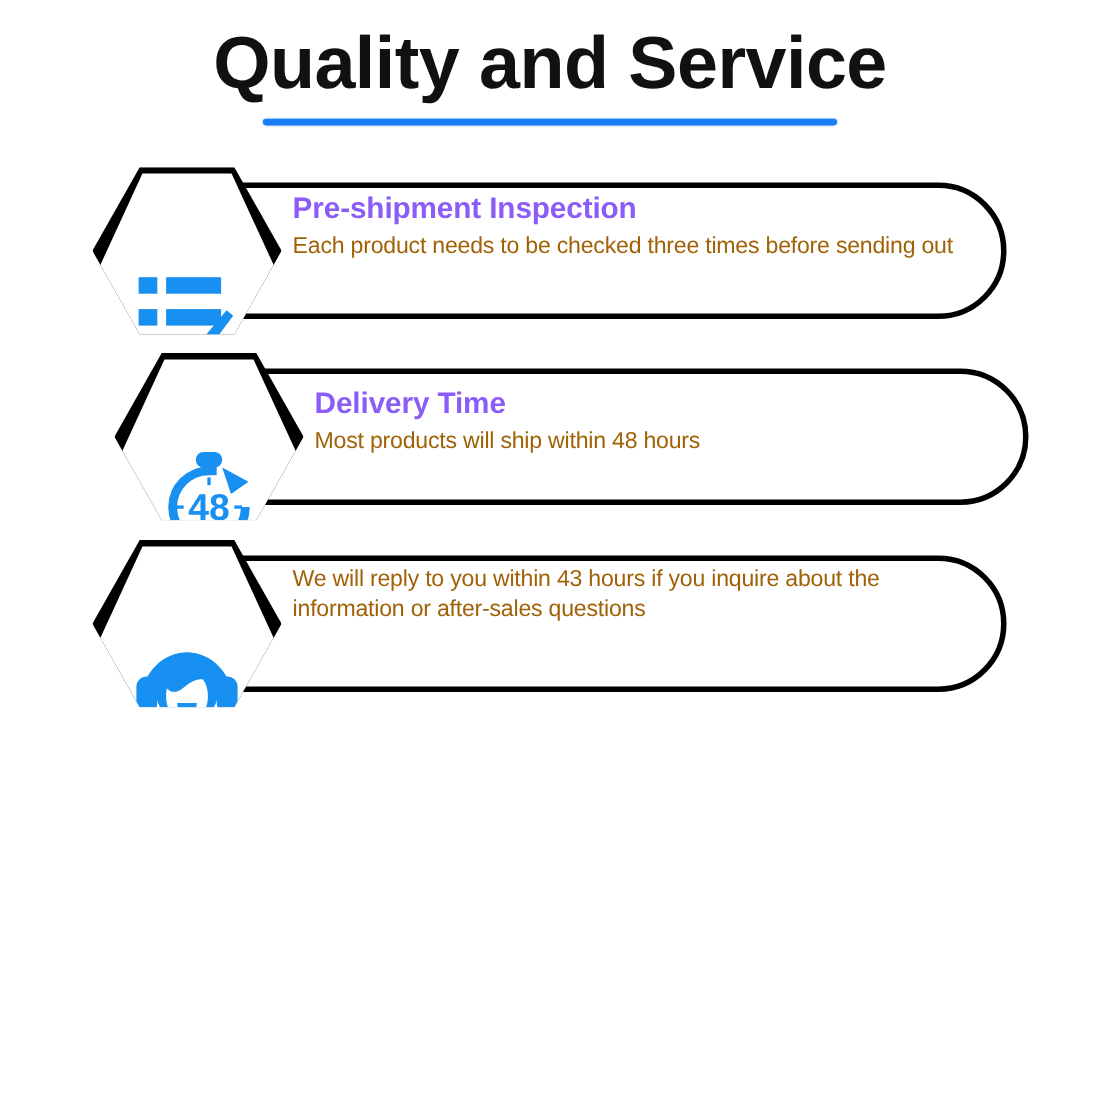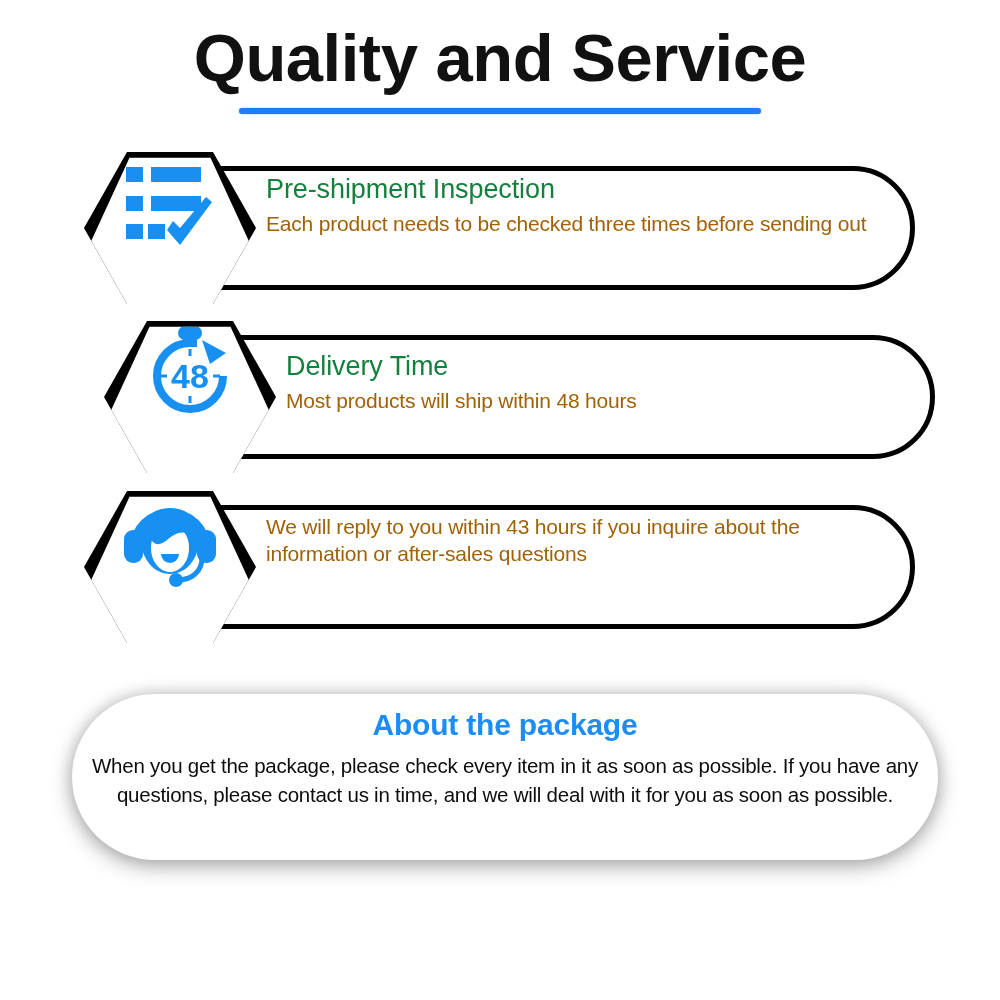--- a/index.html
+++ b/index.html
@@ -55,33 +55,33 @@
     -webkit-clip-path:polygon(25% 2.5%,75% 2.5%,100% 50%,75% 97.5%,25% 97.5%,0% 50%);
     clip-path:polygon(25% 2.5%,75% 2.5%,100% 50%,75% 97.5%,25% 97.5%,0% 50%);
   }
   .hex-inner{
     position:absolute;
     left:5px;top:5.2px;
     width:162px;height:185px;
     background:#ffffff;
     -webkit-clip-path:polygon(25% 2.5%,75% 2.5%,100% 50%,75% 97.5%,25% 97.5%,0% 50%);
     clip-path:polygon(25% 2.5%,75% 2.5%,100% 50%,75% 97.5%,25% 97.5%,0% 50%);
-    display:flex;align-items:flex-start;justify-content:center;
+    display:flex;align-items:flex-end;justify-content:center;
   }
   .hex-icon{width:100px;height:100px;display:block;}
 
   .feature-text{
     position:absolute;
     left:266px;top:26px;
     width:610px;
   }
   .feature-title{
-    color:#15803d;
+    color:#8b5cf6;
     font-size:27px;
-    font-weight:normal;
+    font-weight:bold;
     line-height:1.18;
     margin:0 0 4px 0;
     letter-spacing:-0.1px;
   }
   .feature-desc{
     color:#a16207;
     font-size:21px;
     line-height:1.30;
     margin:0;
     letter-spacing:-0.2px;
@@ -196,18 +196,14 @@
 
           <path d="M41 62 a9 9 0 0 0 18 0 Z" fill="#1790f2"></path>
 
           <path d="M82 66 c0 14 -11 22 -24 22" fill="none" stroke="#1790f2" stroke-width="5"></path>
           <circle cx="56" cy="88" r="7" fill="#1790f2"></circle>
         </svg>
       </div>
     </div>
   </div>
 
-  <div class="package">
-    <p class="package-title">About the package</p>
-    <p class="package-body">When you get the package, please check every item in it as soon as possible. If you have any questions, please contact us in time, and we will deal with it for you as soon as possible.</p>
-  </div>
 
 </div>
 
 </body></html>

